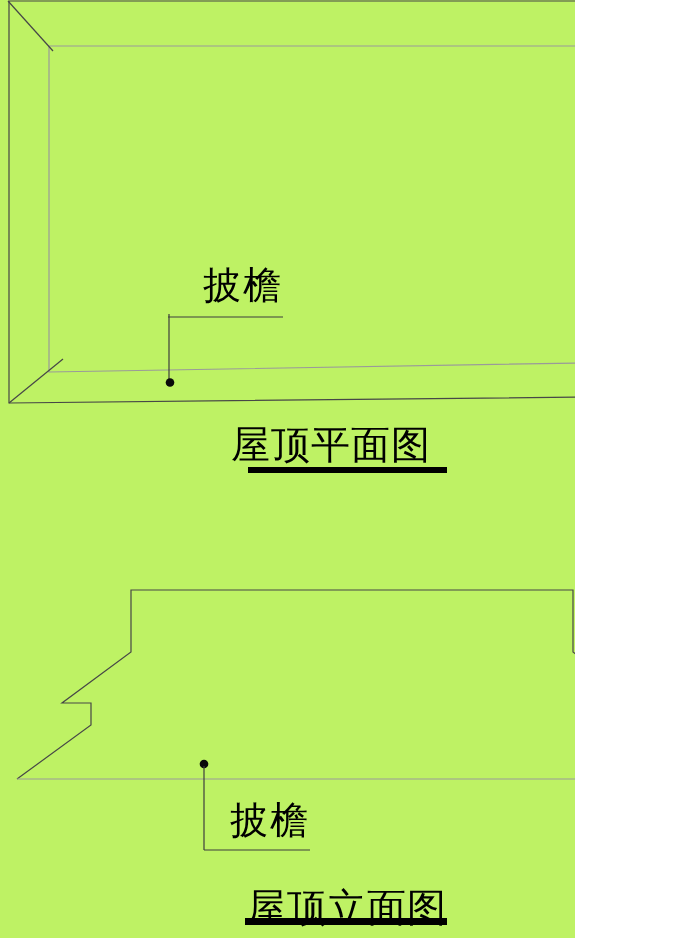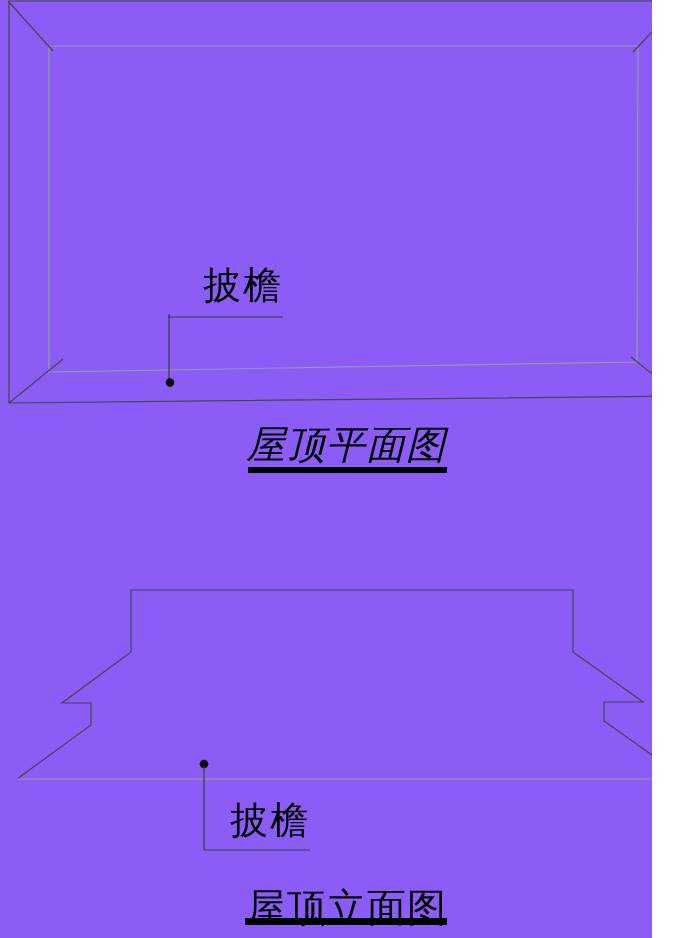--- a/index.html
+++ b/index.html
@@ -2,23 +2,23 @@
 <html><head>
 <meta charset="utf-8">
 <style>
   html, body {
     margin: 0;
     padding: 0;
     background: #ffffff;
   }
   .canvas {
     position: relative;
-    width: 652px;
+    width: 575px;
     height: 938px;
-    background: #8b5cf6;
+    background: #bef264;
     overflow: hidden;
     font-family: "DejaVu Serif", "Liberation Serif", serif;
   }
   .drawing-svg {
     position: absolute;
     left: 0;
     top: 0;
   }
   .cad-text {
     position: absolute;
@@ -72,21 +72,21 @@
       <g>
         <circle class="dot" cx="204" cy="764" r="4.3"></circle>
         <line class="ln-leader" x1="204" y1="766" x2="204" y2="850"></line>
         <line class="ln-leader" x1="204" y1="850" x2="310" y2="850"></line>
       </g>
     </g>
   </svg>
 
   <div class="cad-text callout-label" style="left:198px; top:266px; width:90px;">披檐</div>
 
-  <div class="cad-text figure-title" style="left:246px; top:425px; width:200px;font-style:italic;">屋顶平面图</div>
+  <div class="cad-text figure-title" style="left:231px; top:425px; width:200px;">屋顶平面图</div>
 
   <div class="title-underline" style="left:248px; top:467px; width:199px; height:6px;"></div>
 
   <div class="cad-text callout-label" style="left:225px; top:801px; width:90px;">披檐</div>
 
   <div class="cad-text figure-title" style="left:247px; top:888px; width:200px;">屋顶立面图</div>
 
   <div class="title-underline" style="left:245px; top:918px; width:202px; height:7px;"></div>
 
 </div>

